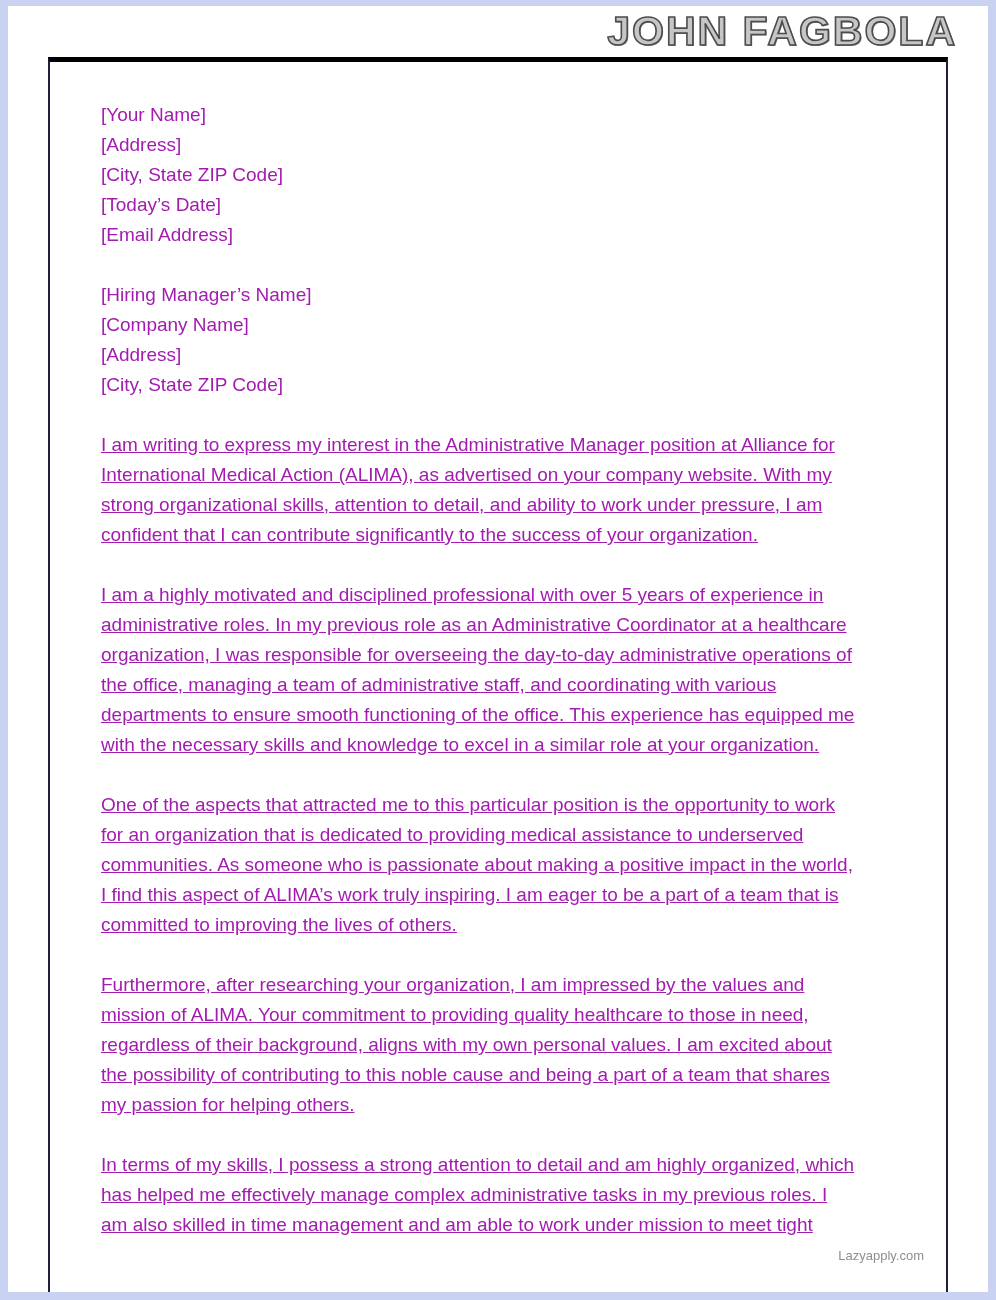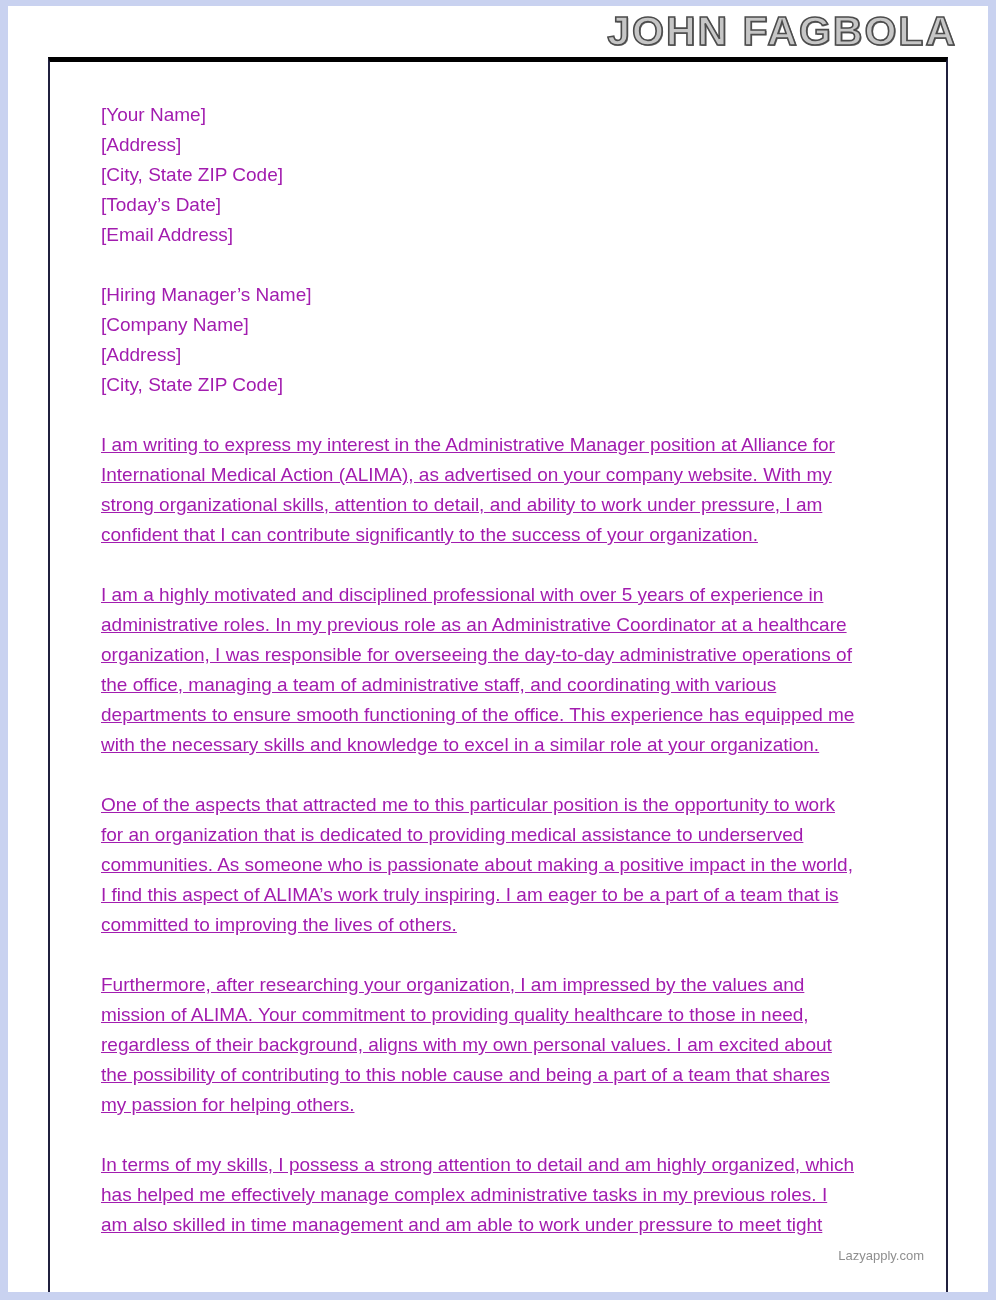--- a/index.html
+++ b/index.html
@@ -102,21 +102,21 @@
           <p>[Company Name]</p>
           <p>[Address]</p>
           <p>[City, State ZIP Code]</p>
         </div>
 
 
         <p class="para">I am writing to express my interest in the Administrative Manager position at Alliance for International Medical Action (ALIMA), as advertised on your company website. With my strong organizational skills, attention to detail, and ability to work under pressure, I am confident that I can contribute significantly to the success of your organization.</p>
         <p class="para">I am a highly motivated and disciplined professional with over 5 years of experience in administrative roles. In my previous role as an Administrative Coordinator at a healthcare organization, I was responsible for overseeing the day-to-day administrative operations of the office, managing a team of administrative staff, and coordinating with various departments to ensure smooth functioning of the office. This experience has equipped me with the necessary skills and knowledge to excel in a similar role at your organization.</p>
         <p class="para">One of the aspects that attracted me to this particular position is the opportunity to work for an organization that is dedicated to providing medical assistance to underserved communities. As someone who is passionate about making a positive impact in the world, I find this aspect of ALIMA’s work truly inspiring. I am eager to be a part of a team that is committed to improving the lives of others.</p>
         <p class="para">Furthermore, after researching your organization, I am impressed by the values and mission of ALIMA. Your commitment to providing quality healthcare to those in need, regardless of their background, aligns with my own personal values. I am excited about the possibility of contributing to this noble cause and being a part of a team that shares my passion for helping others.</p>
-        <p class="para">In terms of my skills, I possess a strong attention to detail and am highly organized, which has helped me effectively manage complex administrative tasks in my previous roles. I am also skilled in time management and am able to work under pressure to meet tight</p>
+        <p class="para">In terms of my skills, I possess a strong attention to detail and am highly organized, which has helped me effectively manage complex administrative tasks in my previous roles. I am also skilled in time management and am able to work under mission to meet tight</p>
 
       </div>
     </main>
 
     <div class="watermark">Lazyapply.com</div>
 
   </div>
 </div>
 
 </body></html>

